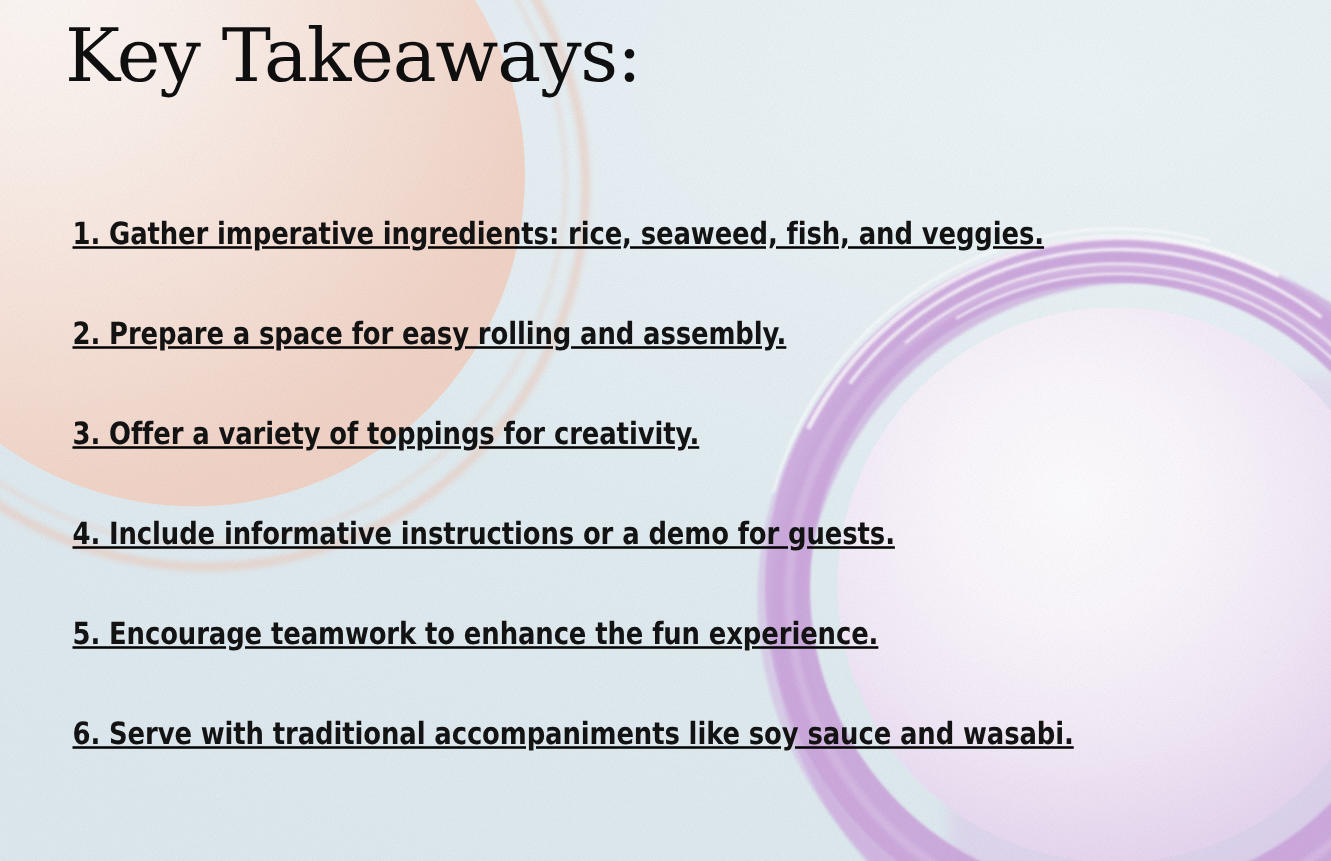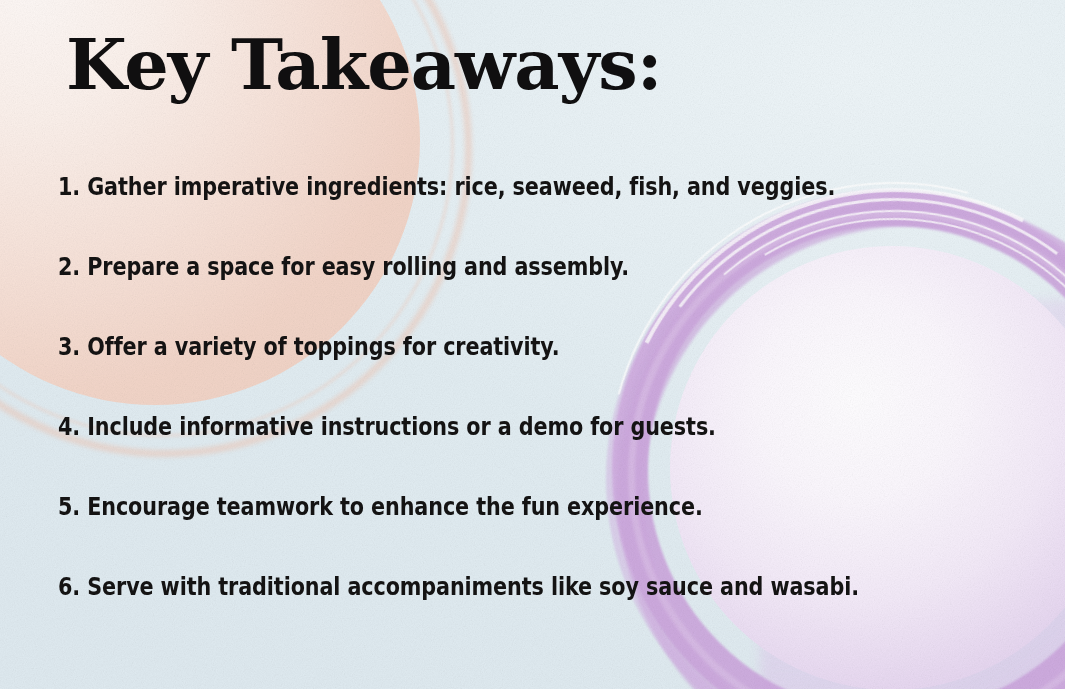--- a/index.html
+++ b/index.html
@@ -159,38 +159,39 @@
         rgba(228,212,240,.55) 48%,
         rgba(215,191,232,.85) 100%);
     filter: blur(6px);
   }
 
   
   .title {
     position: absolute;
     left: 52px;
     top: 14px;
-    margin: 14px;
+    margin: 0;
     font-family: "DejaVu Serif", "Liberation Serif", serif;
-    font-weight: 700;
-    font-size: 70px;
+    font-weight: 400;
+    font-size: 59px;
     line-height: 1.05;
     letter-spacing: -1px;
     color: #100f10;
     white-space: nowrap;
   }
 
   .list {
     position: absolute;
     left: 58px;
     top: 146px;
     width: 930px;
     margin: 0;
     padding: 0;
     list-style: none;
+    text-decoration: underline;
   }
   .list li {
     height: 80px;
     display: flex;
     align-items: center;
     font-family: "DejaVu Sans Condensed", "Liberation Sans Narrow", "Liberation Sans", sans-serif;
     font-weight: 700;
     font-size: 24.5px;
     letter-spacing: -0.1px;
     color: #141313;

